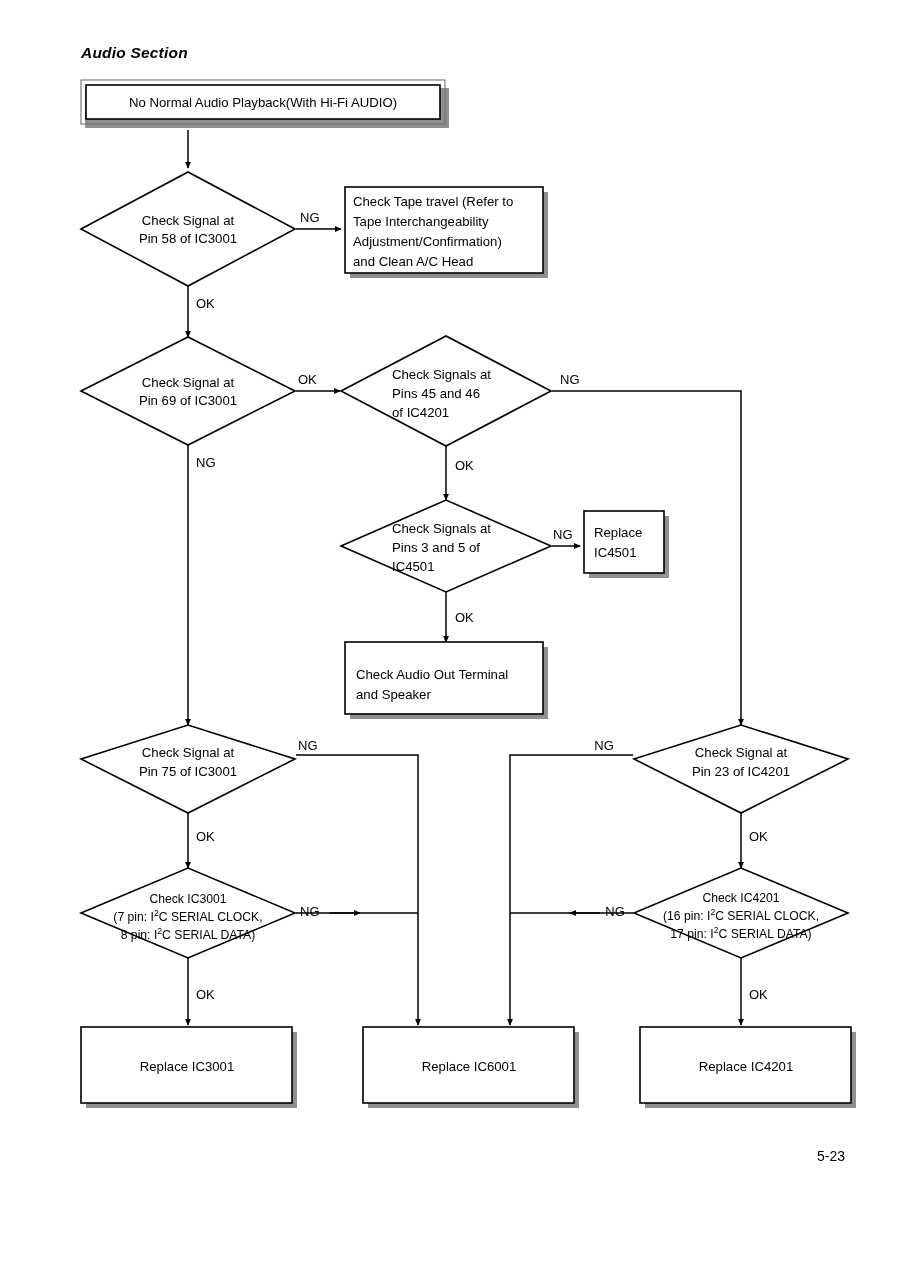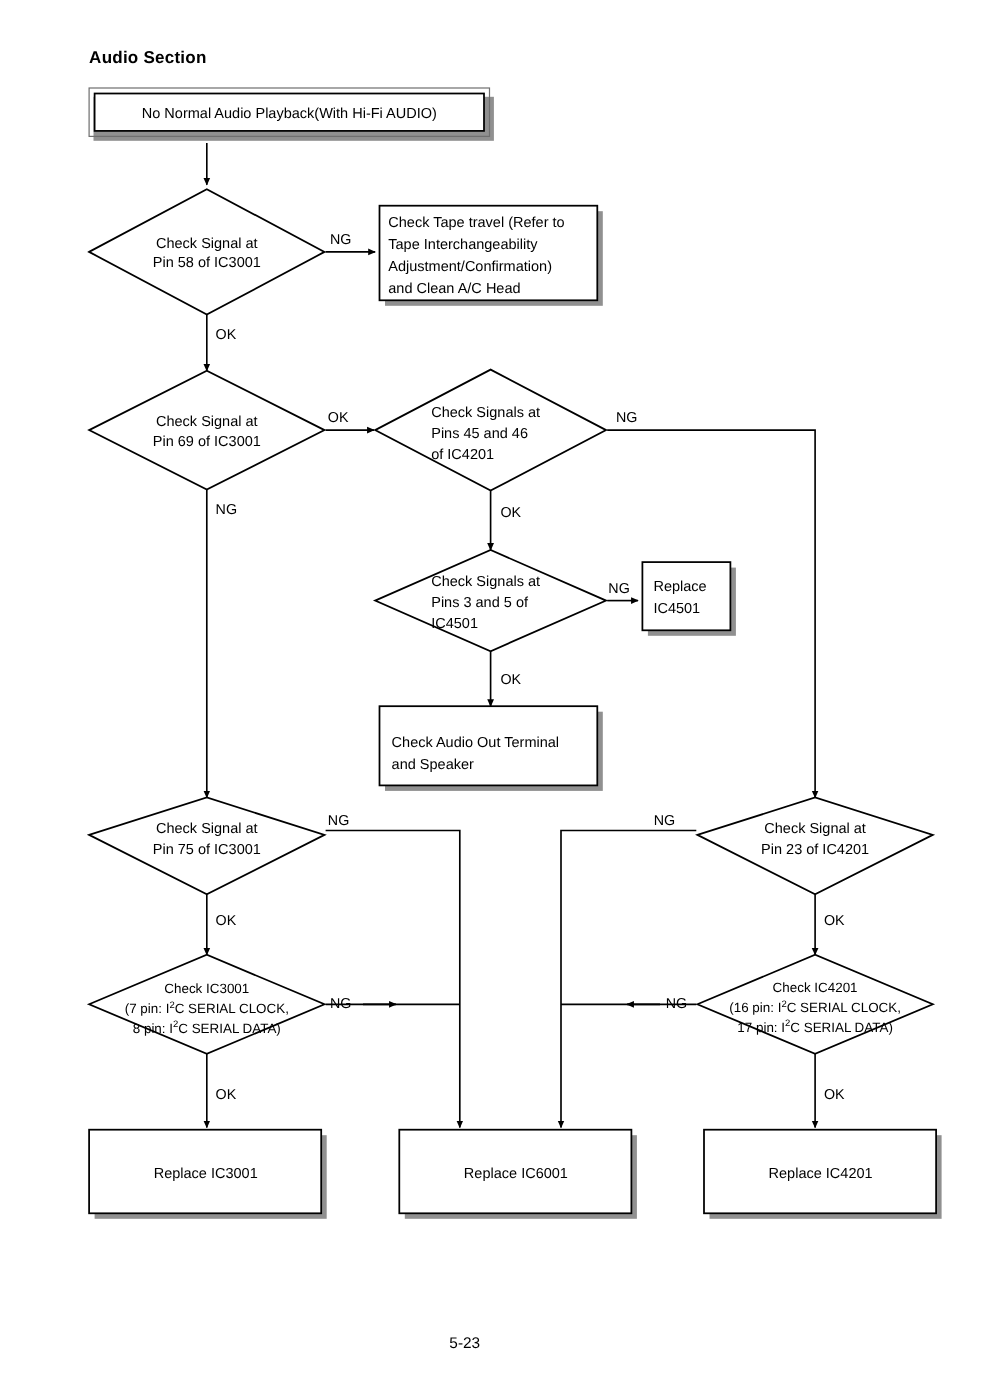--- a/index.html
+++ b/index.html
@@ -24,27 +24,28 @@
     background: #ffffff;
   }
   #section-title {
     position: absolute;
     left: 81px;
     top: 44px;
     font-size: 15.5px;
     font-weight: bold;
     letter-spacing: 0.2px;
     white-space: nowrap;
+    font-style: italic;
   }
   #page-number {
     position: absolute;
     left: 0;
-    top: 1212px;
+    top: 1148px;
     width: 845px;
-    text-align: center;
+    text-align: right;
     font-size: 14px;
   }
   svg#flow {
     position: absolute;
     left: 0;
     top: 0;
     width: 899px;
     height: 1262px;
   }
   svg#flow .shape {

